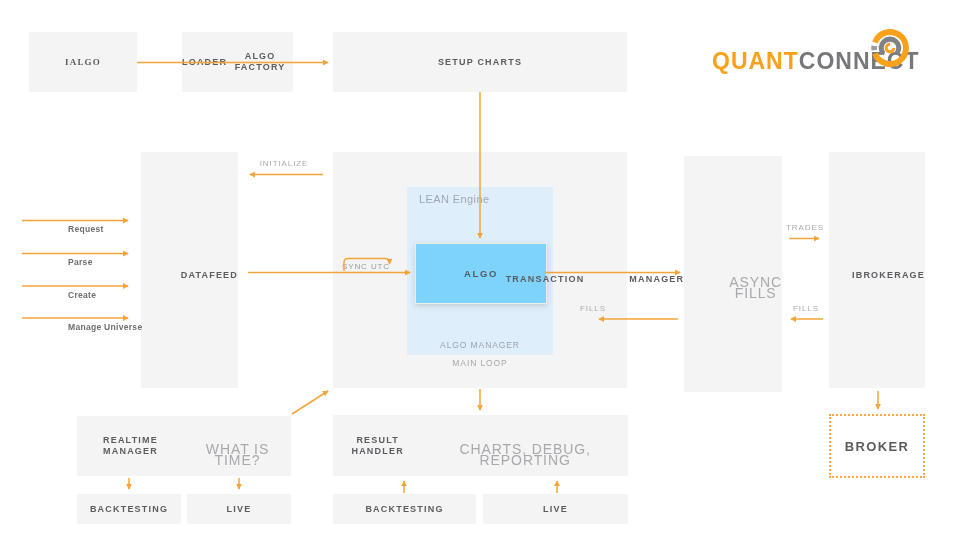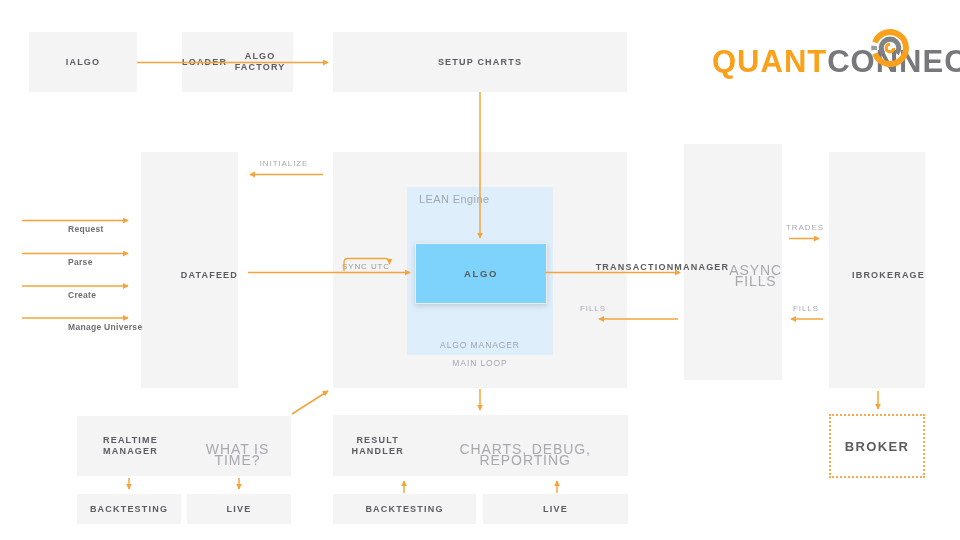--- a/index.html
+++ b/index.html
@@ -60,33 +60,33 @@
     display:flex; align-items:center; justify-content:center;
     color:#5B5C5F; font-weight:700; font-size:13px; letter-spacing:1.4px;
   }
 
   .note {
     position:absolute; left:650px; top:436px; width:170px; text-align:center;
     color:#B5B7BA; font-size:8.5px; letter-spacing:0.7px; line-height:11px;
   }
 
   .logo { position:absolute; left:712px; top:44px; height:34px; display:flex; align-items:center; }
-  .logo-text { font-size:31px; font-weight:700; letter-spacing:1px; line-height:23px;text-align:right; }
+  .logo-text { font-size:23px; font-weight:700; letter-spacing:1px; line-height:23px;text-align:right; }
   .logo-quant { color:#F9A11B; }
   .logo-connect { color:#77787B; }
   .logo-mark { position:absolute; left:868px; top:26px; }
 
   svg.overlay { position:absolute; left:0; top:0; z-index:5; pointer-events:none; }
 </style>
 </head>
 <body>
 
 <div class="stage">
 
-  <div class="box" style="left:29px; top:32px; width:108px; height:60px;">
+  <div class="box" style="left:29px; top:32px; width:108px; height:60px;font-family:Liberation Serif, serif;">
     <span>IALGO</span>
   </div>
 
   <div class="box" style="left:182px; top:32px; width:111px; height:60px; justify-content:space-around; padding:8px 0;">
     <span>LOADER</span>
     <span>ALGO FACTORY</span>
   </div>
 
   <div class="box" style="left:333px; top:32px; width:294px; height:60px;">
     <span>SETUP CHARTS</span>
@@ -113,21 +113,21 @@
     <span class="lean-title">LEAN Engine</span>
   </div>
 
   <div class="algo-box">
     <span>ALGO</span>
   </div>
 
   <div class="algo-manager-label">ALGO MANAGER</div>
   <div class="main-loop-label">MAIN LOOP</div>
 
-  <div class="box top-align" style="left:684px; top:144px; width:98px; height:236px;">
+  <div class="box top-align" style="left:684px; top:156px; width:98px; height:236px;gap:45px;">
     <span>TRANSACTION</span>
     <span>MANAGER</span>
     <span class="sub">ASYNC FILLS</span>
   </div>
 
   <div class="box top-align" style="left:829px; top:152px; width:96px; height:236px;">
     <span>IBROKERAGE</span>
   </div>
 
   <div class="side-label" style="left:22px; top:224px;">Request</div>

